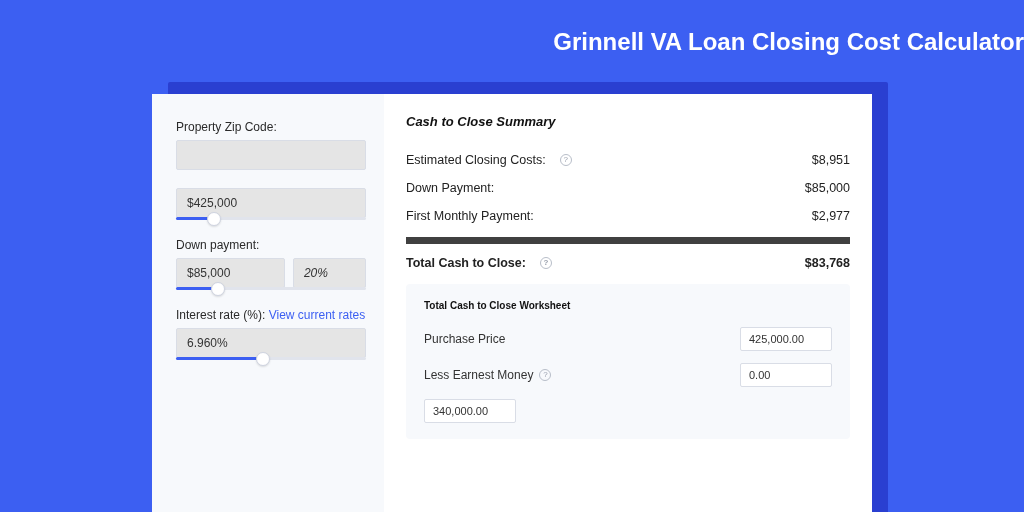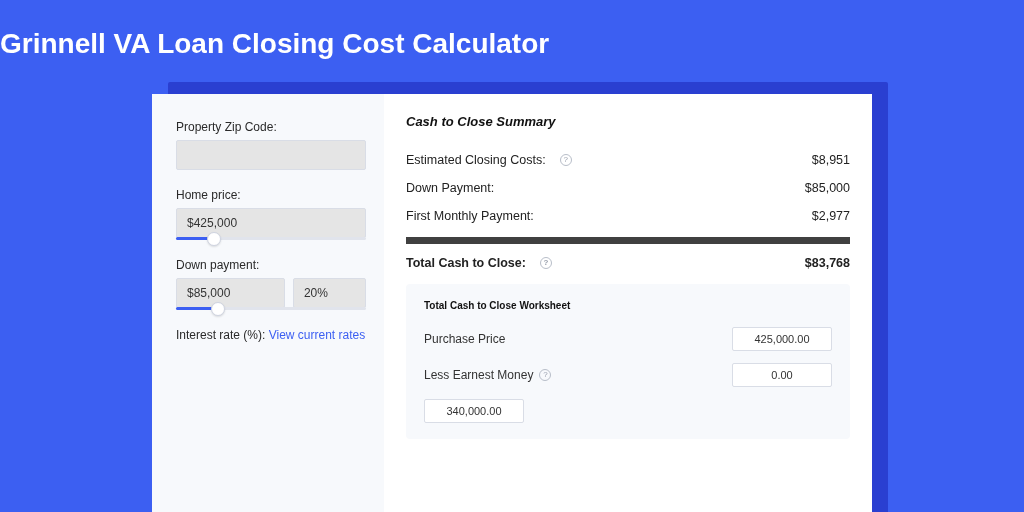--- a/index.html
+++ b/index.html
@@ -1,23 +1,23 @@
 <!DOCTYPE html>
 <html><head>
 <meta charset="utf-8">
 <style>
   * { box-sizing: border-box; margin: 0; padding: 0; }
   html, body { width: 1024px; height: 512px; overflow: hidden; font-family: -apple-system, BlinkMacSystemFont, "Segoe UI", Arial, sans-serif; }
   body { background: #3c5ff2; position: relative; }
 
   .page-title {
     color: #fff;
-    font-size: 28px;
+    font-size: 24px;
     font-weight: 700;
-    text-align: left;
+    text-align: right;
     padding-top: 28px;
     padding-bottom: 22px;
   }
 
   .shadow-card {
     position: absolute;
     top: 82px;
     left: 168px;
     width: 720px;
     height: 440px;
@@ -55,21 +55,21 @@
     height: 30px;
     border: 1px solid #d9dde6;
     border-radius: 2px;
     background: #e5e5e5;
     font-size: 12px;
     padding: 0 10px;
     color: #333;
   }
   .input-pair { display: flex; gap: 8px; }
   .input-pair .input:first-child { flex: 1.7; }
-  .input-pair .input:last-child { flex: 1; }
+  .input-pair .input:last-child { flex: 1; font-style: italic; }
 
   .slider-wrap { position: relative; }
   .slider-track {
     position: relative;
     height: 3px;
     background: #e1e4ec;
     margin-top: -1px;
     border-radius: 2px;
   }
   .slider-fill {
@@ -110,27 +110,27 @@
   .worksheet {
     background: #f7f9fc;
     border-radius: 4px;
     padding: 16px 18px 4px 18px;
     margin-top: 8px;
   }
   .worksheet-title { font-size: 10px; font-weight: 700; margin-bottom: 16px; color: #111; }
   .ws-row { display: flex; justify-content: space-between; align-items: center; margin-bottom: 12px; }
   .ws-label { font-size: 12px; color: #333; display: flex; align-items: center; gap: 6px; }
   .ws-input {
-    width: 100px;
+    width: 92px;
     height: 24px;
     border: 1px solid #d9dde6;
     border-radius: 2px;
     background: #fff;
     font-size: 11px;
-    text-align: center;
+    text-align: left;
     padding: 0 8px;
     color: #333;
   }
 </style>
 </head>
 <body>
 
 <div class="page-title">Grinnell VA Loan Closing Cost Calculator</div>
 
 <div class="shadow-card"></div>
@@ -138,21 +138,20 @@
 <div class="calc-card">
 
   <div class="left-col">
 
     <div class="form-group">
       <label class="form-label">Property Zip Code:</label>
       <input class="input" value="" style="">
     </div>
 
     <div class="form-group">
-      <label class="form-label">Home price:</label>
       <div class="slider-wrap">
         <input class="input" value="$425,000" style="">
         <div class="slider-track">
           <div class="slider-fill" style="width:20%"></div>
           <div class="slider-thumb" style="left:20%"></div>
         </div>
       </div>
     </div>
 
     <div class="form-group">
@@ -165,20 +164,27 @@
         <div class="slider-fill" style="width:22%"></div>
         <div class="slider-thumb" style="left:22%"></div>
       </div>
     </div>
 
     <div class="form-group">
       <label class="form-label">
         <span>Interest rate (%):</span>
         <span class="link">View current rates</span>
       </label>
+      <div class="slider-wrap">
+        <input class="input" value="6.960%" style="">
+        <div class="slider-track">
+          <div class="slider-fill" style="width:46%"></div>
+          <div class="slider-thumb" style="left:46%"></div>
+        </div>
+      </div>
     </div>
 
   </div>
 
   <div class="right-col">
 
     <div class="summary-title">Cash to Close Summary</div>
 
     <div class="summary-row">
       <span class="label-wrap">

